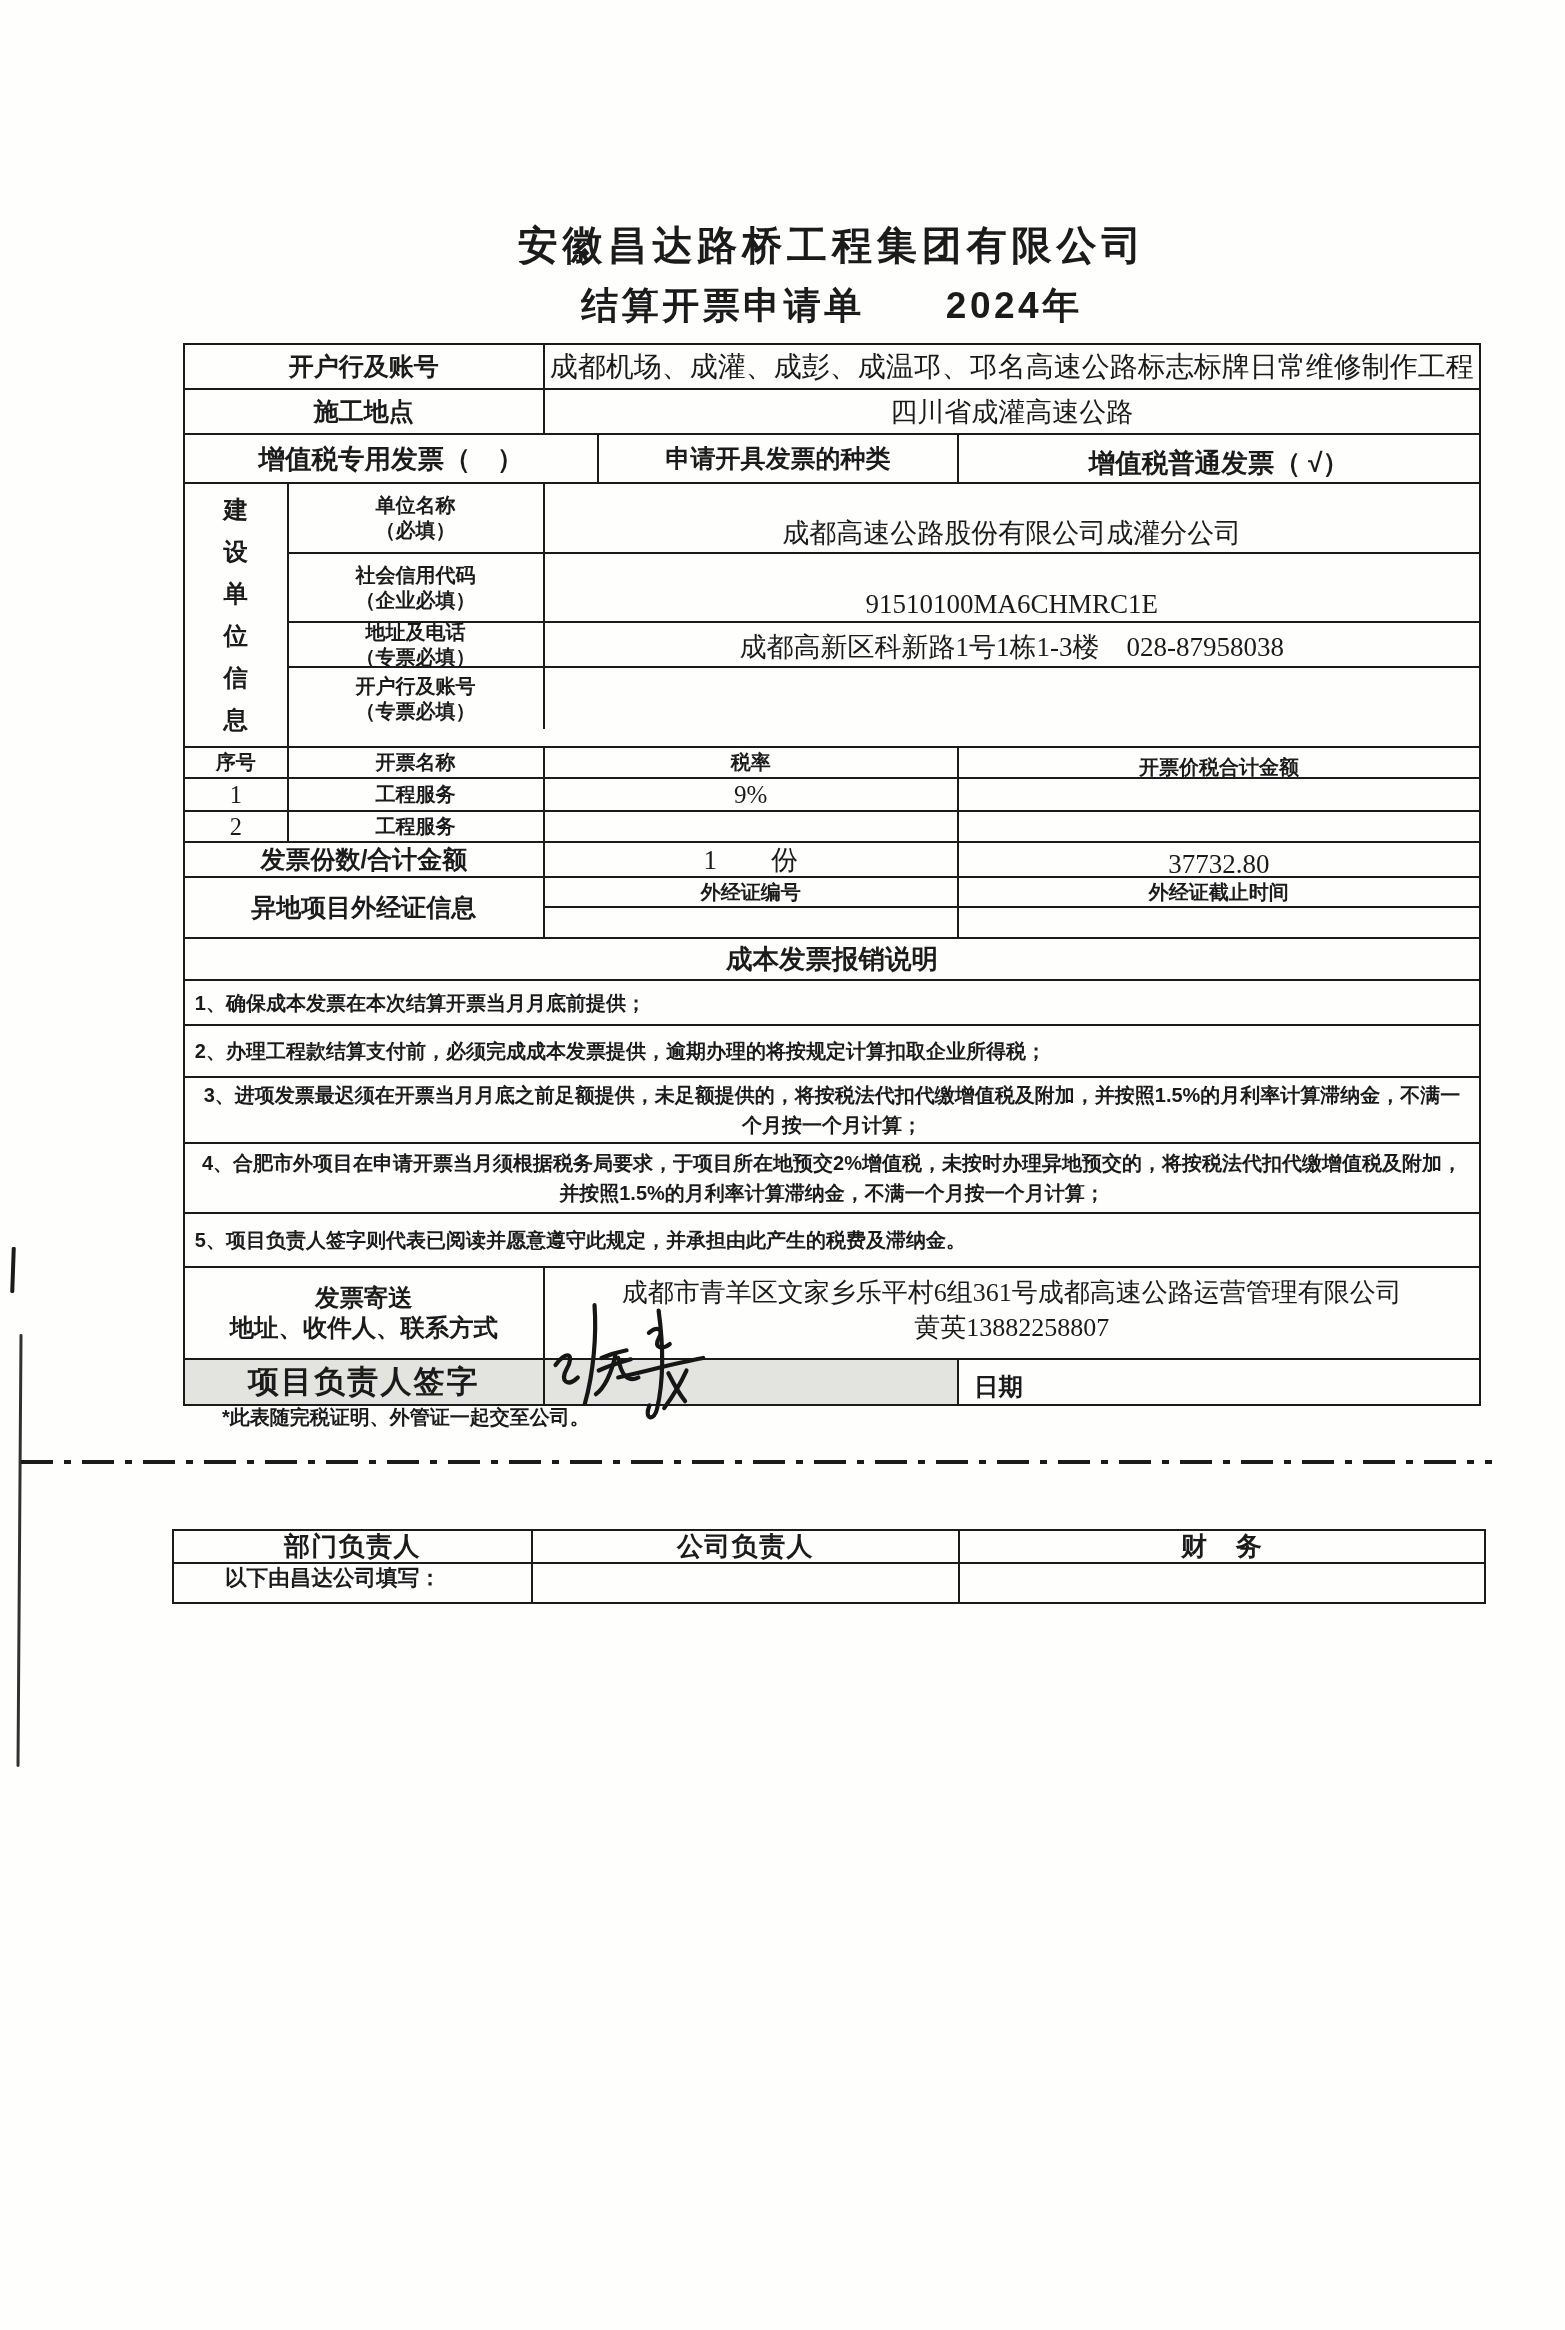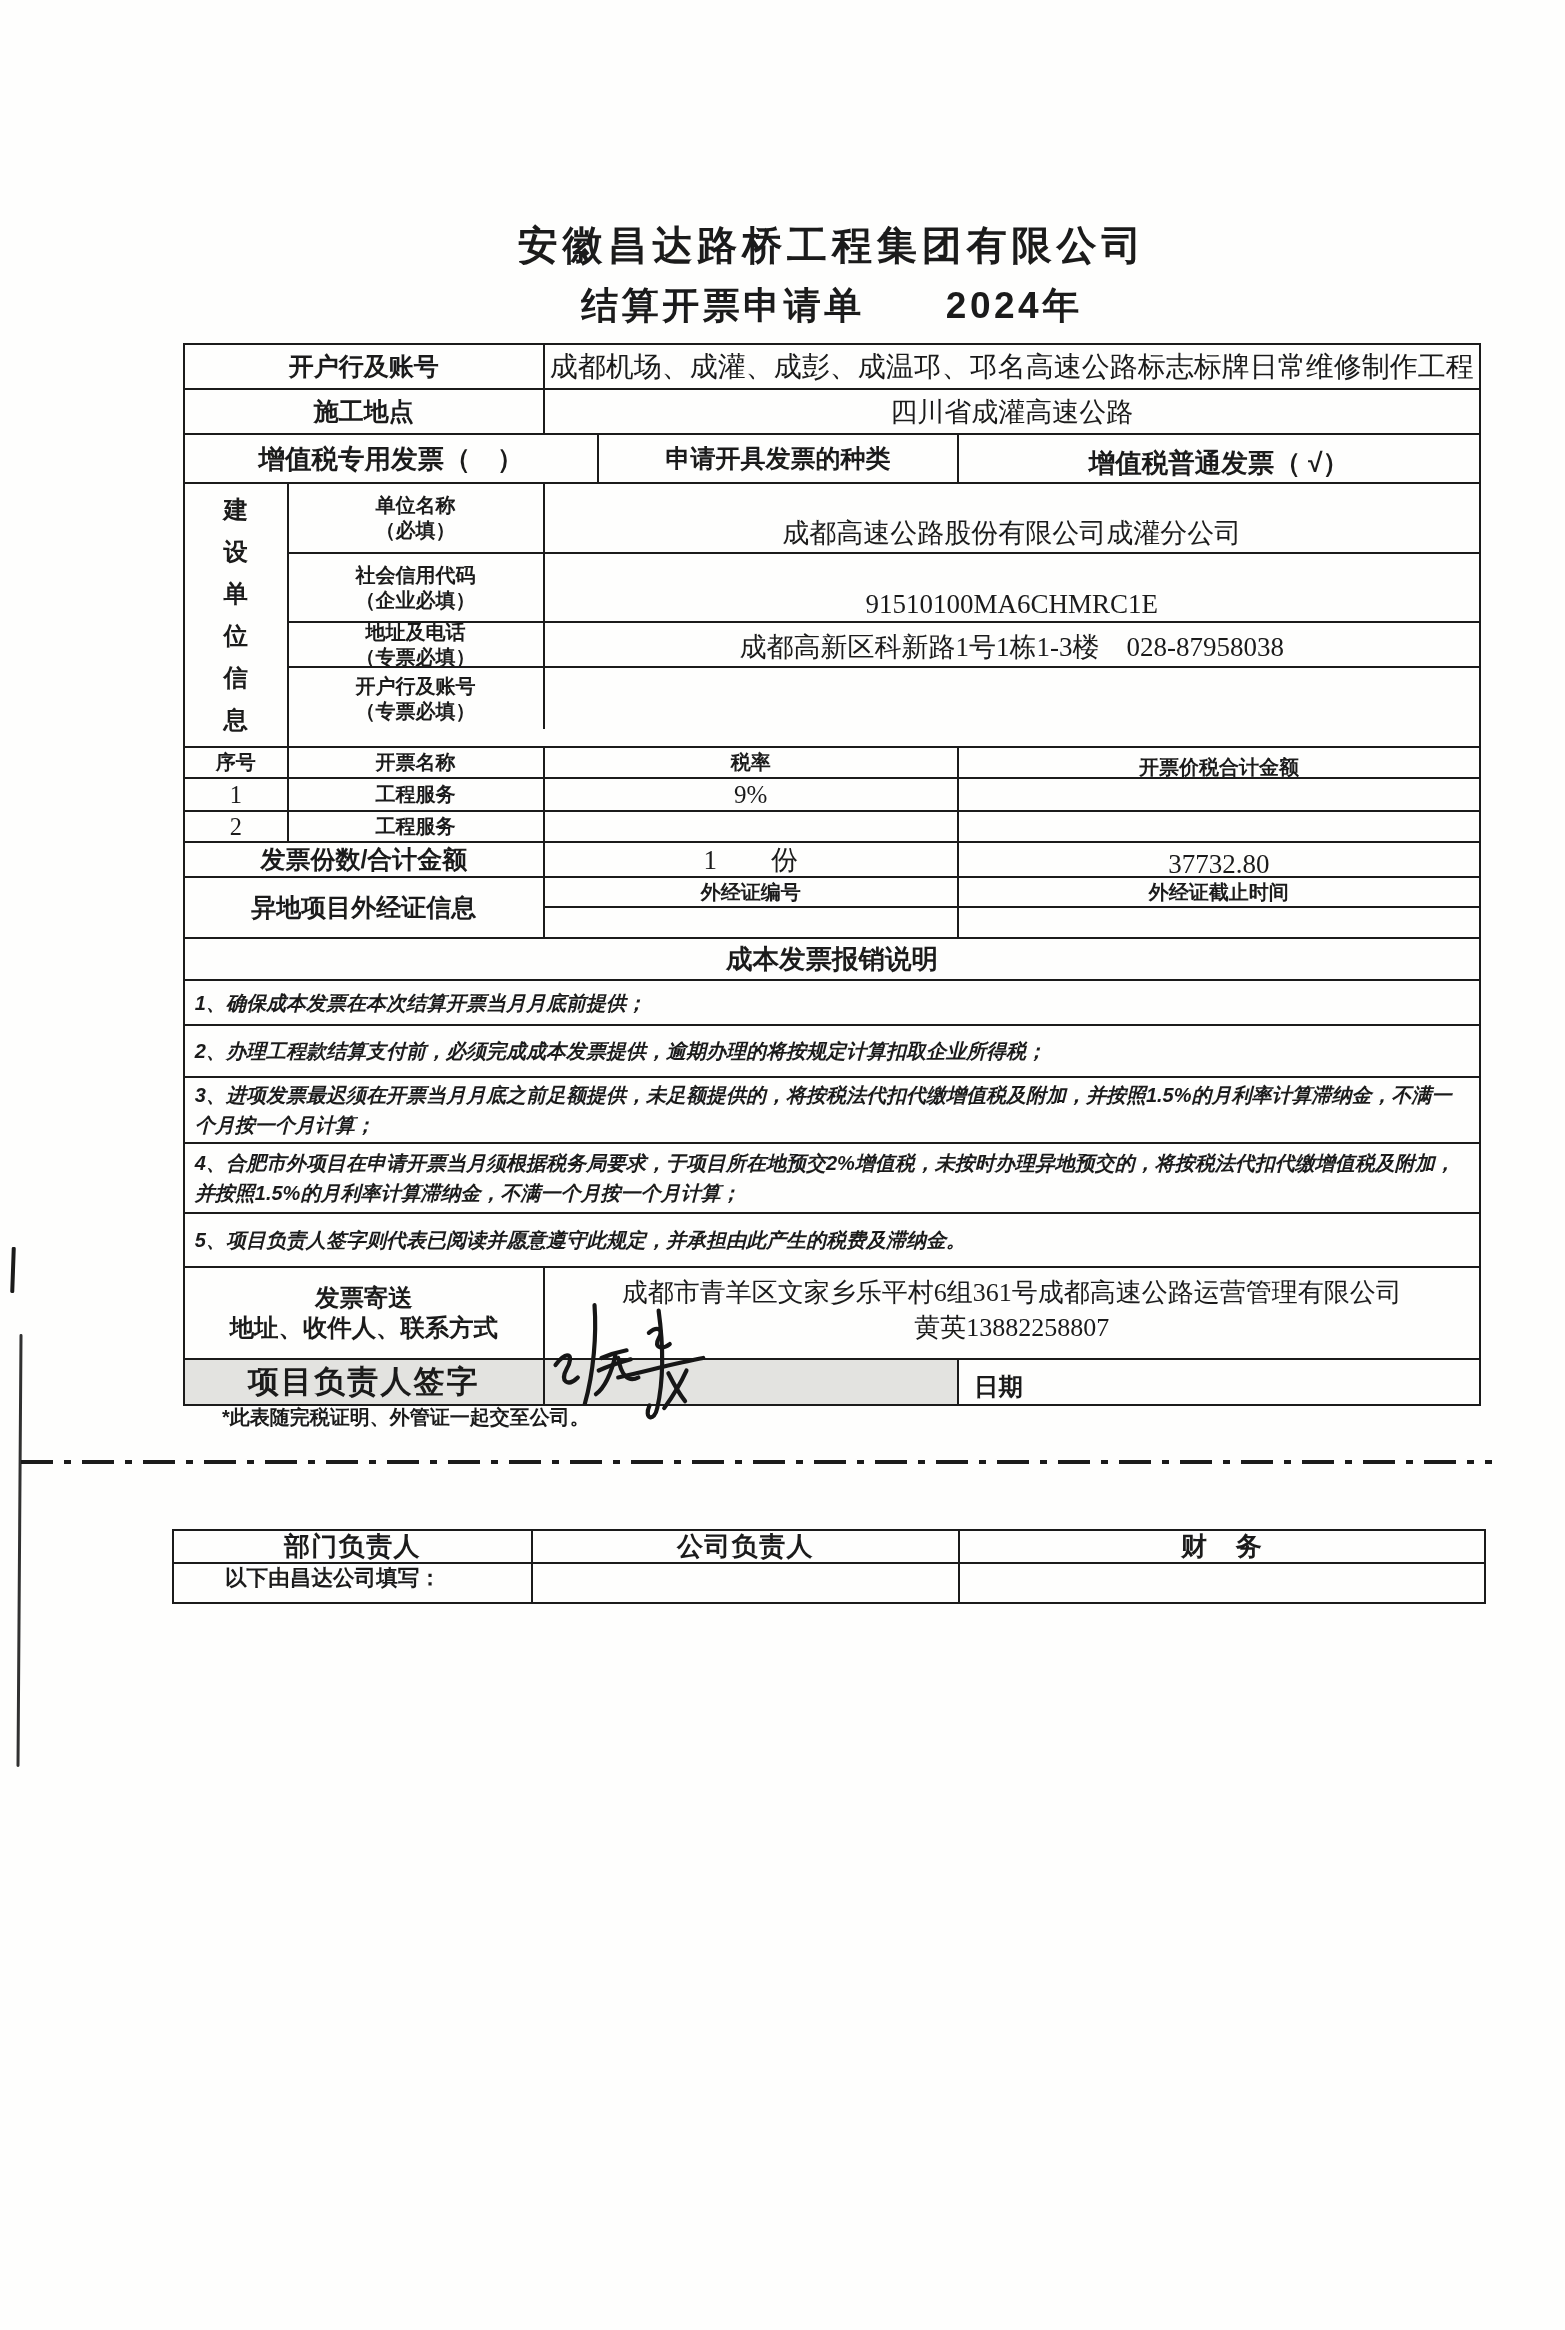--- a/index.html
+++ b/index.html
@@ -45,22 +45,22 @@
   .bottom-align{align-items:flex-end;padding-bottom:1.4px;}
   
   .sub{display:flex;flex-direction:column;box-sizing:border-box;}
   .srow{display:flex;border-bottom:2.1px solid var(--ink);box-sizing:border-box;}
   .srow.last{border-bottom:none;}
   .sub .cell{border-right:2.1px solid var(--ink);}
   .sub .cell.no-r{border-right:none;}
   
   .vlabel{font-weight:bold;font-size:24.4px;line-height:42px;width:26.5px;word-break:break-all;text-align:center;}
   
-  .note-cell{justify-content:flex-start;text-align:left;padding:4.2px 9.8px;
-    font-weight:bold;font-size:20px;line-height:1.5;font-style:italic;}
+  .note-cell{justify-content:flex-start;text-align:center;padding:4.2px 9.8px;
+    font-weight:bold;font-size:20px;line-height:1.5;}
   
   .band{background:var(--band);}
   .sign-lbl{font-weight:bold;font-size:31px;letter-spacing:2.1px;}
   .date-cell{justify-content:flex-start;padding-left:15.3px;font-weight:bold;font-size:24.4px;}
   
   .footnote{position:absolute;left:222px;top:1404px;font-weight:bold;font-size:20px;}
   .dashline{
     position:absolute;left:21px;top:1460px;width:1471px;height:4.2px;
     background:repeating-linear-gradient(90deg,
       var(--ink) 0 32px, transparent 32px 43px,

